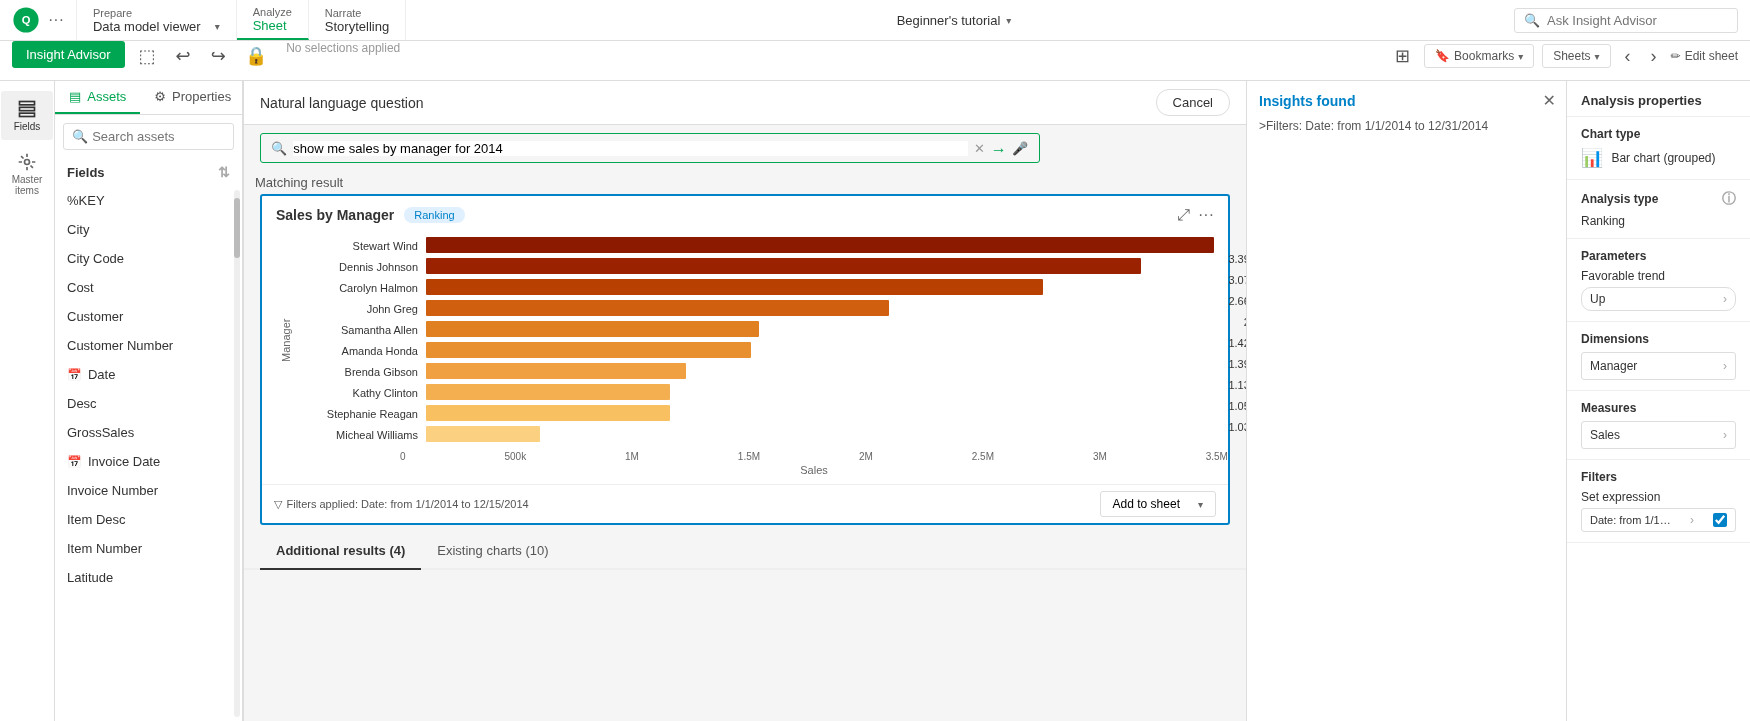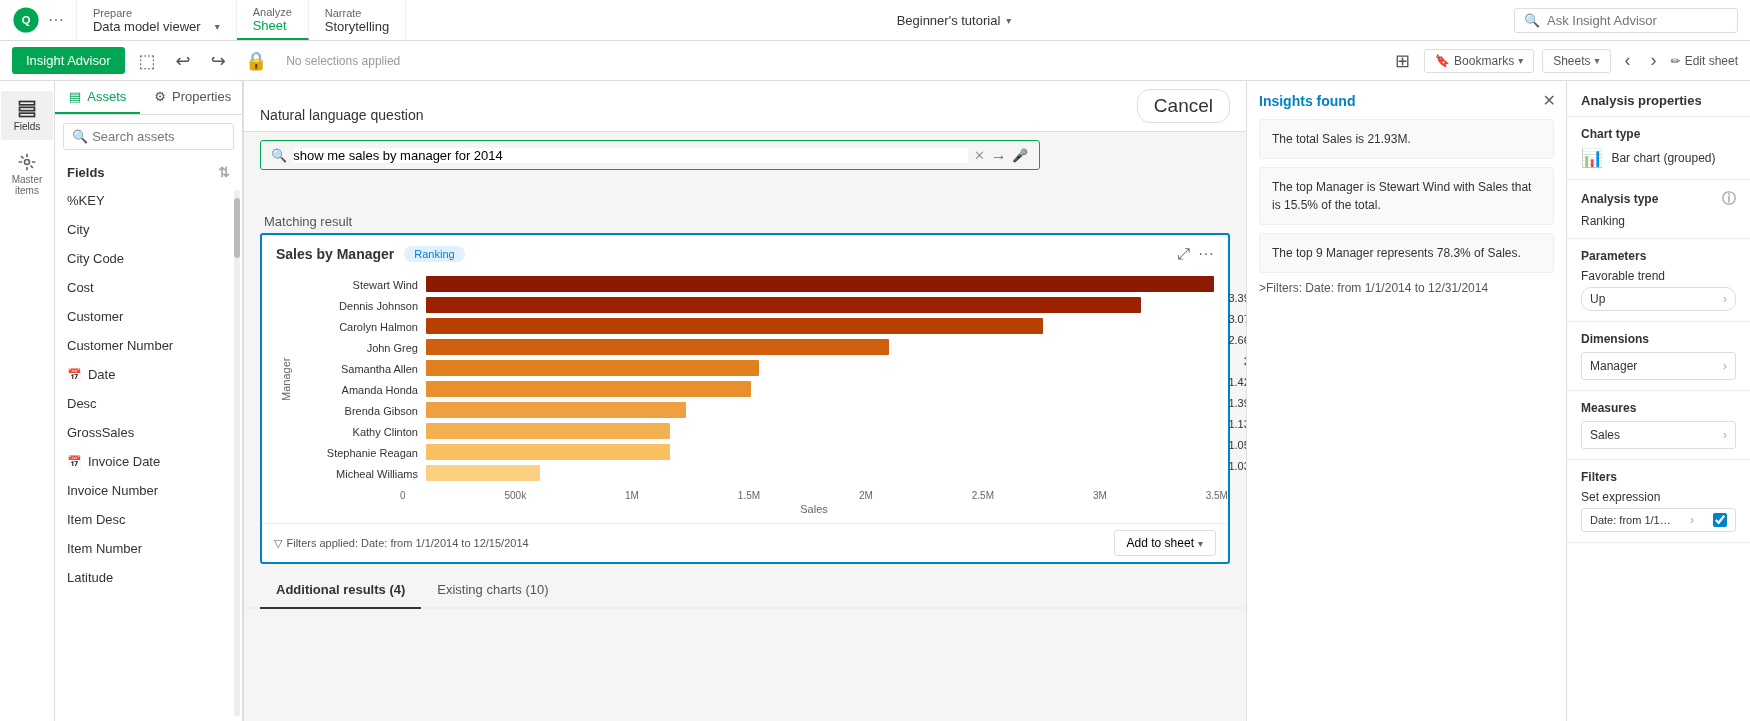--- a/index.html
+++ b/index.html
@@ -20,21 +20,21 @@
     .nav-section.active-nav { border-bottom: 2px solid #00a651; }
     .nav-section.active-nav .nav-title { color: #00a651; }
     .nav-center { flex: 1; display: flex; align-items: center; justify-content: center; }
     .nav-tutorial { font-size: 13px; color: #333; display: flex; align-items: center; gap: 6px; cursor: pointer; }
     .nav-right { display: flex; align-items: center; padding: 0 12px; }
     .ask-insight-box { display: flex; align-items: center; gap: 6px; border: 1px solid #ddd; border-radius: 3px; padding: 4px 10px; min-width: 220px; background: #fff; }
     .ask-insight-box input { border: none; outline: none; font-size: 13px; color: #999; width: 180px; }
 
     
     .toolbar-row {
-      display: flex; align-items: center; background: #fff; height: 40px;
+      display: flex; align-items: flex-start; background: #fff; height: 40px;
       border-bottom: 1px solid #ddd; padding: 0 12px; gap: 8px;
     }
     .insight-advisor-btn {
       background: #00a651; color: #fff; border: none; border-radius: 3px;
       padding: 6px 14px; font-size: 13px; cursor: pointer; font-weight: 500;
     }
     .toolbar-icon-btn {
       background: none; border: none; cursor: pointer; color: #555;
       display: flex; align-items: center; padding: 4px 6px; border-radius: 3px;
       font-size: 18px;
@@ -49,23 +49,23 @@
     .left-panel-tabs { display: flex; border-bottom: 1px solid #ddd; }
     .left-tab { display: flex; align-items: center; gap: 6px; padding: 8px 14px; cursor: pointer; font-size: 13px; color: #555; border-bottom: 2px solid transparent; }
     .left-tab.active { border-bottom: 2px solid #00a651; color: #00a651; }
     .search-assets-box { margin: 8px; border: 1px solid #ddd; border-radius: 3px; display: flex; align-items: center; padding: 5px 8px; }
     .search-assets-box input { border: none; outline: none; font-size: 13px; width: 100%; color: #999; }
     .fields-header { padding: 6px 12px; font-weight: 600; font-size: 13px; color: #333; display: flex; align-items: center; justify-content: space-between; }
     .field-item { padding: 7px 12px; font-size: 13px; color: #333; cursor: pointer; display: flex; align-items: center; gap: 6px; }
 
     
     .center-panel { flex: 1; display: flex; flex-direction: column; background: #f5f5f5; overflow: hidden; position: relative; }
-    .nlq-bar { background: #fff; padding: 8px 16px; display: flex; align-items: flex-end; justify-content: space-between; border-bottom: 1px solid #ddd; }
+    .nlq-bar { background: #fff; padding: 8px 16px; display: flex; align-items: center; justify-content: space-between; border-bottom: 1px solid #ddd; }
     .nlq-title { font-size: 14px; font-weight: 500; color: #333; }
-    .cancel-btn { border: 1px solid #ddd; background: #fff; padding: 5px 16px; border-radius: 13px; cursor: pointer; font-size: 19px; color: #333; }
+    .cancel-btn { border: 1px solid #ddd; background: #fff; padding: 5px 16px; border-radius: 13px; cursor: pointer; font-size: 13px; color: #333; }
     .insight-search { display: flex; align-items: center; border: 1px solid #00a651; border-radius: 3px; padding: 5px 10px; width: 780px; gap: 6px; }
     .insight-search input { border: none; outline: none; font-size: 13px; flex: 1; }
     .search-clear { color: #999; cursor: pointer; }
     .search-arrow { color: #00a651; cursor: pointer; font-size: 16px; }
     .search-mic { color: #999; cursor: pointer; }
 
     .chart-area { margin: 0 16px; background: #fff; border: 2px solid #0082c8; border-radius: 3px; position: relative; }
     .chart-header { display: flex; align-items: center; padding: 10px 14px 0; gap: 10px; }
     .chart-title { font-size: 14px; font-weight: 600; color: #333; }
     .ranking-badge { background: #e0f0ff; color: #0082c8; border-radius: 10px; padding: 2px 10px; font-size: 11px; }
@@ -78,21 +78,21 @@
     .bar-row { display: flex; align-items: center; margin: 3px 0; }
     .bar-name { width: 130px; text-align: right; font-size: 11px; color: #333; padding-right: 8px; white-space: nowrap; overflow: hidden; text-overflow: ellipsis; }
     .bar-container { flex: 1; position: relative; height: 18px; }
     .bar { height: 16px; border-radius: 1px; position: relative; display: flex; align-items: center; }
     .bar-value { position: absolute; right: -45px; font-size: 11px; color: #333; white-space: nowrap; }
     .x-axis { display: flex; justify-content: space-between; padding: 4px 0 0 138px; font-size: 10px; color: #666; }
     .x-axis-label { text-align: center; font-size: 11px; color: #666; padding: 2px 0 4px 138px; }
 
     .chart-footer { display: flex; align-items: center; justify-content: space-between; padding: 6px 12px; border-top: 1px solid #eee; margin-top: 4px; }
     .filter-info { font-size: 11px; color: #555; display: flex; align-items: center; gap: 4px; }
-    .add-to-sheet-btn { background: #fff; border: 1px solid #ddd; border-radius: 3px; padding: 5px 12px; font-size: 12px; cursor: pointer; display: flex; align-items: center; gap: 4px; }
+    .add-to-sheet-btn { background: #fff; border: 1px solid #ddd; border-radius: 3px; padding: 5px 12px; font-size: 12px; cursor: pointer; display: flex; align-items: center; gap: 18px; }
 
     .bottom-tabs { display: flex; border-bottom: 2px solid #eee; background: #f5f5f5; padding: 0 16px; margin-top: 8px; }
     .bottom-tab { padding: 10px 16px; font-size: 13px; cursor: pointer; color: #555; border-bottom: 2px solid transparent; margin-bottom: -2px; }
     .bottom-tab.active { color: #333; font-weight: 600; border-bottom: 2px solid #333; }
 
     
     .insights-panel { width: 320px; background: #fff; border-left: 1px solid #ddd; padding: 12px; position: relative; flex-shrink: 0; }
     .insights-close { position: absolute; top: 10px; right: 10px; cursor: pointer; color: #666; font-size: 16px; background: none; border: none; }
     .insights-title { font-size: 14px; font-weight: 600; color: #0082c8; margin-bottom: 10px; }
     .insight-card { background: #f9f9f9; border: 1px solid #eee; border-radius: 3px; padding: 10px 12px; margin-bottom: 8px; font-size: 12px; color: #333; line-height: 1.5; }
@@ -313,21 +313,21 @@
     <div style="padding:8px 16px;background:#f5f5f5;display:flex;align-items:center;">
       <div class="insight-search">
         <span style="color:#00a651;">🔍</span>
         <input value="show me sales by manager for 2014" style="border: none; outline: none; font-size: 13px; flex: 1 1 0%;" id="nlq-input">
         <span class="search-clear">✕</span>
         <span class="search-arrow">→</span>
         <span class="search-mic">🎤</span>
       </div>
     </div>
 
-    <div style="padding:4px 20px;font-size:13px;color:#555;margin-top:32px;">Matching result</div>
+    <div style="padding:4px 11px;font-size:13px;color:#555;">Matching result</div>
 
     <div class="chart-area">
       <div class="chart-header">
         <span class="chart-title">Sales by Manager</span>
         <span class="ranking-badge">Ranking</span>
         <div class="chart-actions">
           <button class="chart-action-btn">⤢</button>
           <button class="chart-action-btn">···</button>
         </div>
       </div>
@@ -444,25 +444,20 @@
 
     <div class="bottom-tabs" id="bottom-tabs">
         <div class="bottom-tab active">Additional results (4)</div>
         <div class="bottom-tab">Existing charts (10)</div>
       </div>
   </div>
 
   <div class="insights-panel">
     <button class="insights-close">✕</button>
     <div class="insights-title">Insights found</div>
-    <div id="insight-cards">
-        <div class="insight-card">The total Sales is 21.93M.</div>
-        <div class="insight-card">The top Manager is Stewart Wind with Sales that is 15.5% of the total.</div>
-        <div class="insight-card">The top 9 Manager represents 78.3% of Sales.</div>
-      </div>
     <div class="insight-filter">&gt;Filters: Date: from 1/1/2014 to 12/31/2014</div>
   </div>
 
   <div class="analysis-panel">
     <div class="analysis-panel-title">Analysis properties</div>
 
     <div class="analysis-section">
       <div class="analysis-section-title">
         <span>Chart type</span>
       </div>

